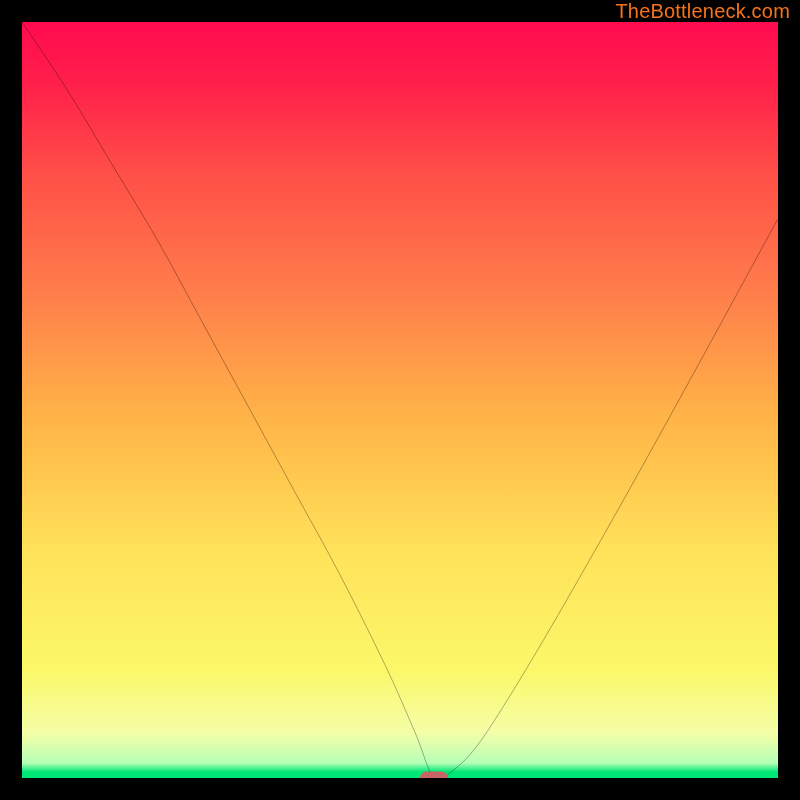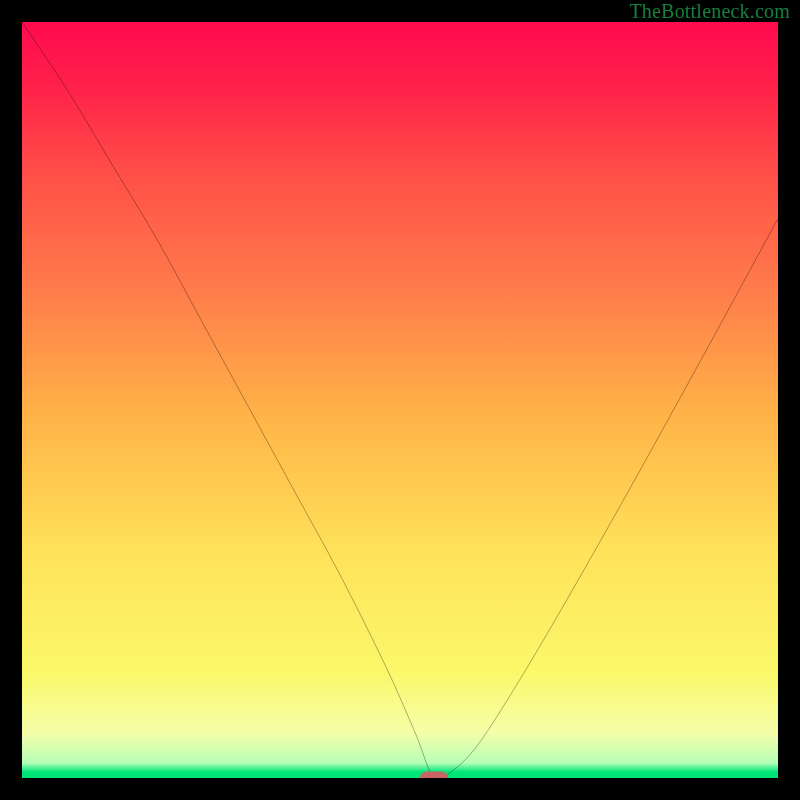--- a/index.html
+++ b/index.html
@@ -53,24 +53,24 @@
     transform: translate(-50%, -50%);
   }
   svg.curve {
     position: absolute;
     inset: 0;
   }
   .watermark {
     position: absolute;
     top: 0;
     right: 10px;
-    font-family: Liberation Serif, serif;
+    font-family: Liberation Sans, sans-serif;
     font-size: 20px;
     font-weight: 500;
-    color: #15803d;
+    color: #f97316;
     letter-spacing: 0.2px;
   }
 </style>
 </head>
 <body>
 
 <div class="frame">
   <div class="plot">
     <div class="grad"></div>
 

